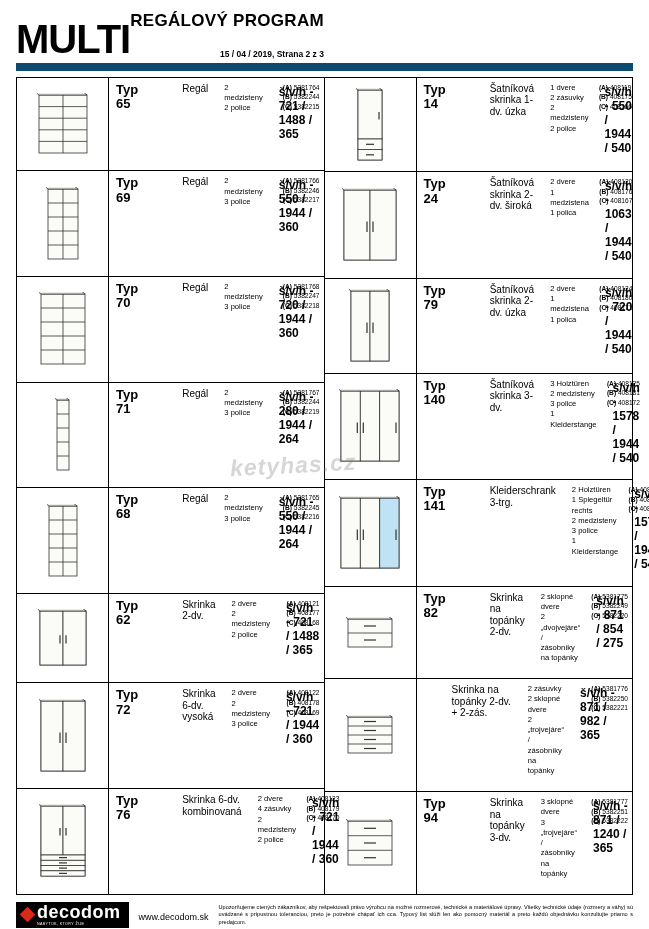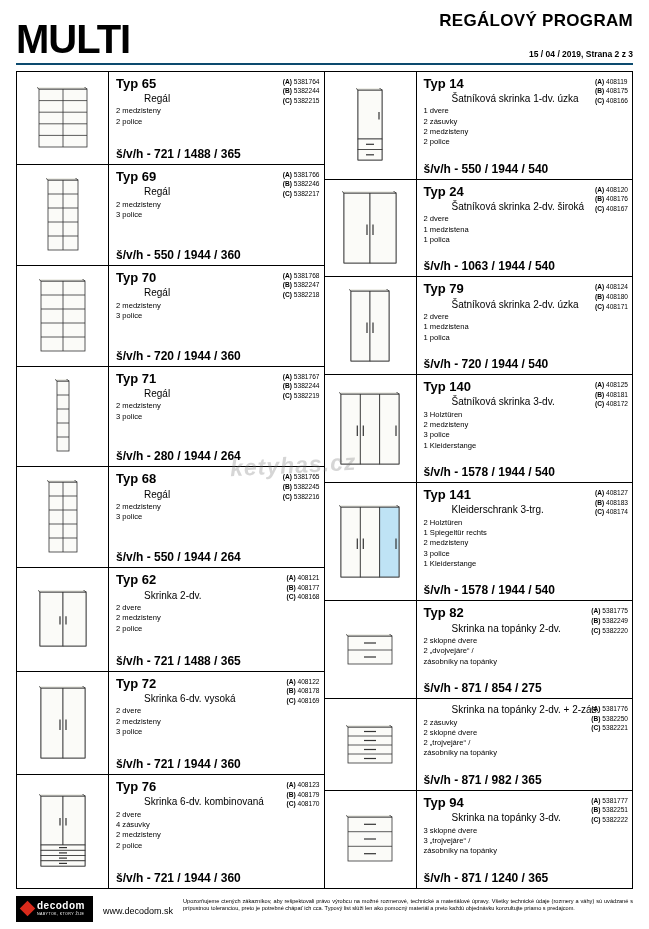--- a/index.html
+++ b/index.html
@@ -15,22 +15,22 @@
   .page {
     position: relative;
     width: 649px;
     height: 929px;
     padding: 12px 16px 8px 16px;
   }
   
   .header {
     display: flex;
     align-items: flex-end;
-    justify-content: space-between;
-    border-bottom: 2px solid #0c4a6e;
+    justify-content: flex-start;
+    border-bottom: 8px solid #0c4a6e;
     padding-bottom: 4px;
     margin-bottom: 6px;
   }
   .brand {
     font-size: 40px;
     font-weight: bold;
     letter-spacing: -1px;
     line-height: 1;
   }
   .header-right { text-align: right; }
@@ -73,21 +73,21 @@
     display: flex;
     align-items: center;
     justify-content: center;
     padding: 4px 2px;
   }
   .info {
     flex: 1 1 auto;
     padding: 5px 4px 3px 7px;
     position: relative;
     display: flex;
-    flex-direction: column;
+    gap: 16px;
   }
   .typ {
     font-size: 13px;
     font-weight: bold;
     line-height: 1.1;
     margin-bottom: 2px;
   }
   .name {
     font-size: 10px;
     line-height: 1.15;
@@ -129,21 +129,21 @@
     align-items: center;
     gap: 4px;
     height: 26px;
   }
   .logo-mark {
     width: 11px; height: 11px;
     background: #d92b1c;
     transform: rotate(45deg);
   }
   .logo-text {
-    font-size: 10px;
+    font-size: 18px;
     font-weight: bold;
     letter-spacing: 0.5px;
     line-height: 1;
   }
   .logo-sub {
     font-size: 3.6px;
     letter-spacing: 0.4px;
     display: block;
     margin-top: 1px;
   }

